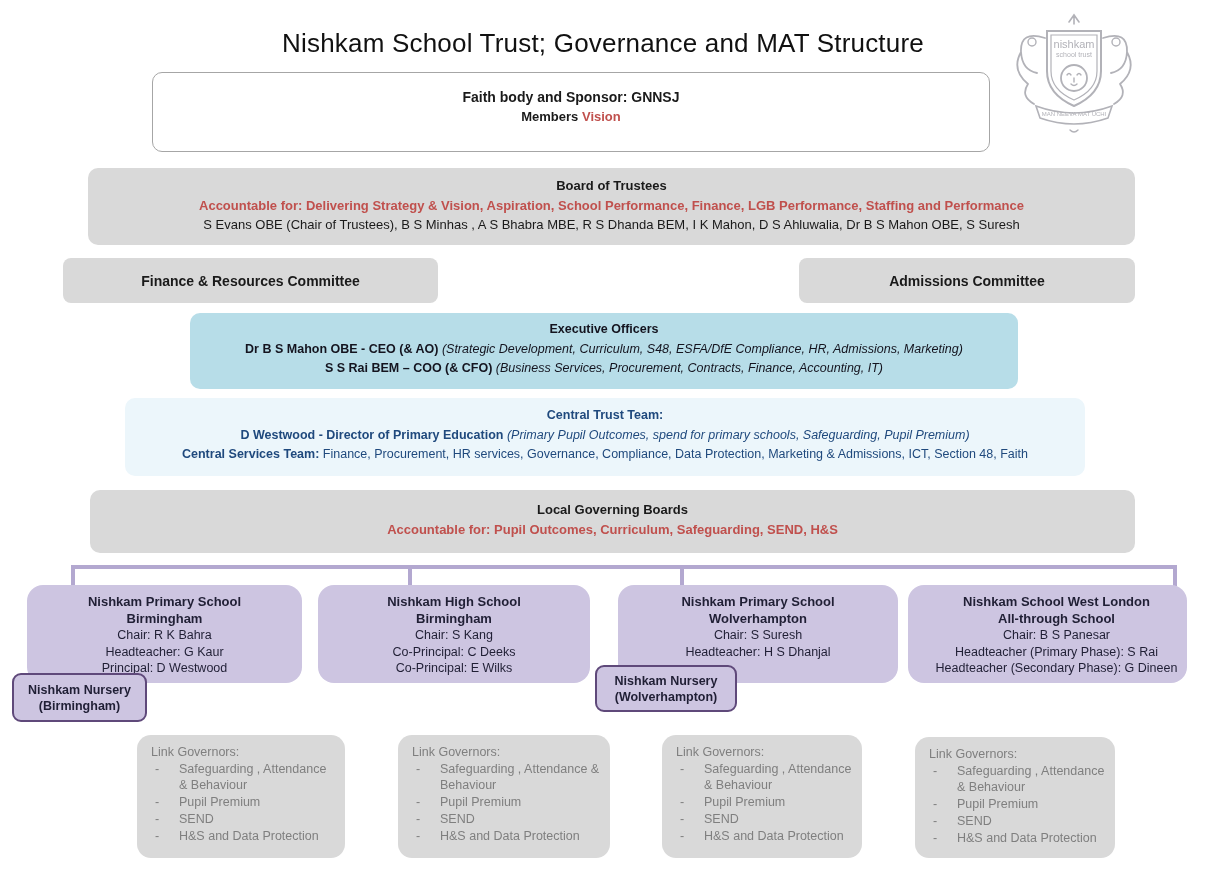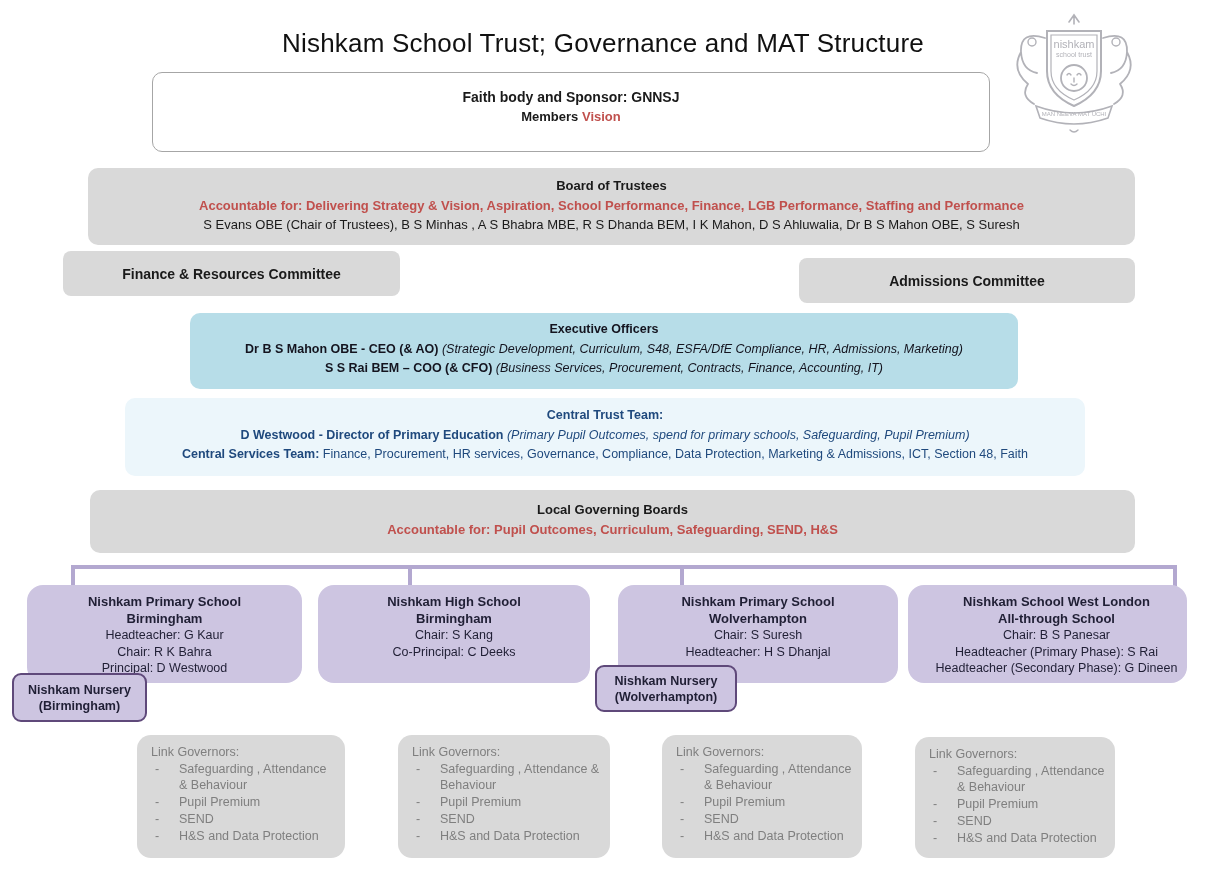--- a/index.html
+++ b/index.html
@@ -33,21 +33,21 @@
   #faith-box .line3 { font-size:13px; }
 
   
   #board-box { left:88px; top:168px; width:1047px; height:77px; padding-top:8px; }
   #board-box .title { font-size:14.5px; }
   #board-box .line { font-size:13px; line-height:19.5px; }
 
   
   .committee { height:45px; display:flex; align-items:center; justify-content:center;
                font-weight:bold; font-size:14px; color:#1a1a1a; border-radius:8px; }
-  #fin-com { left:63px; top:251px; width:337px; }
+  #fin-com { left:63px; top:258px; width:375px; }
   #adm-com { left:799px; top:258px; width:336px; }
 
   
   #exec-box { left:190px; top:313px; width:828px; height:76px; padding-top:7px; }
   #exec-box .title { font-size:14.5px; color:#14141f; }
   #exec-box .line { font-size:12.5px; color:#14141f; line-height:19.5px; }
 
   
   #central-box { left:125px; top:398px; width:960px; height:78px; padding-top:8px; }
   #central-box .title { font-size:14.5px; }
@@ -168,34 +168,35 @@
   <div class="conn" style="left:408px;  top:565px; width:4px; height:21px;"></div>
   <div class="conn" style="left:680px;  top:565px; width:4px; height:21px;"></div>
   <div class="conn" style="left:1173px; top:565px; width:4px; height:21px;"></div>
 
   <div id="school-1" class="school purple">
     <div class="name">
       <span>Nishkam Primary School</span><br>
       <span>Birmingham</span>
     </div>
     <div>
+        <div class="school-detail">Chair: R K Bahra</div>
         <div class="school-detail">Headteacher: G Kaur</div>
-        <div class="school-detail">Chair: R K Bahra</div>
         <div class="school-detail">Principal: D Westwood</div>
       </div>
   </div>
 
   <div id="school-2" class="school purple">
     <div class="name">
       <span>Nishkam  High School</span><br>
       <span>Birmingham</span>
     </div>
     <div>
         <div class="school-detail">Chair: S Kang</div>
         <div class="school-detail">Co-Principal:  C Deeks</div>
+        <div class="school-detail">Co-Principal: E Wilks</div>
       </div>
   </div>
 
   <div id="school-3" class="school purple">
     <div class="name">
       <span>Nishkam Primary School</span><br>
       <span>Wolverhampton</span>
     </div>
     <div>
         <div class="school-detail">Chair: S Suresh</div>

